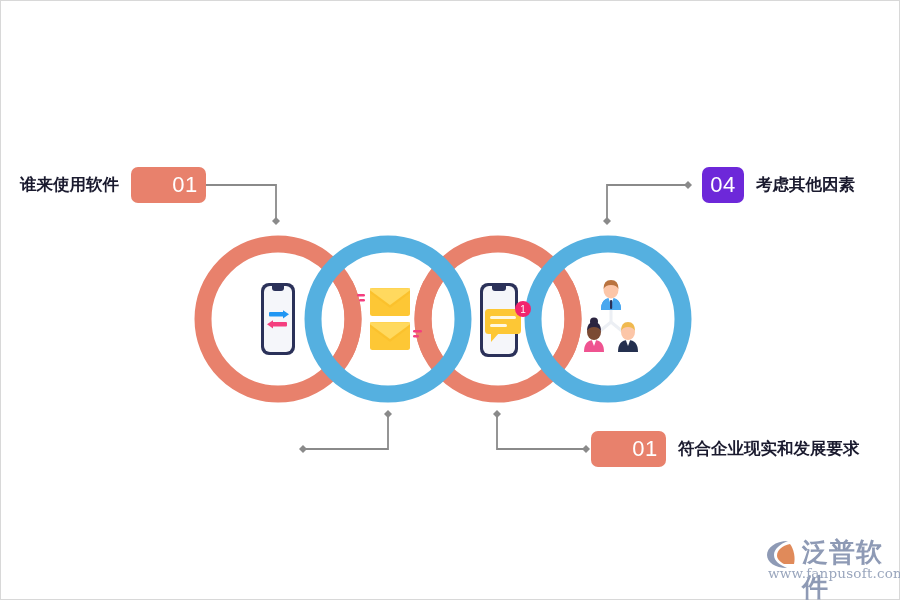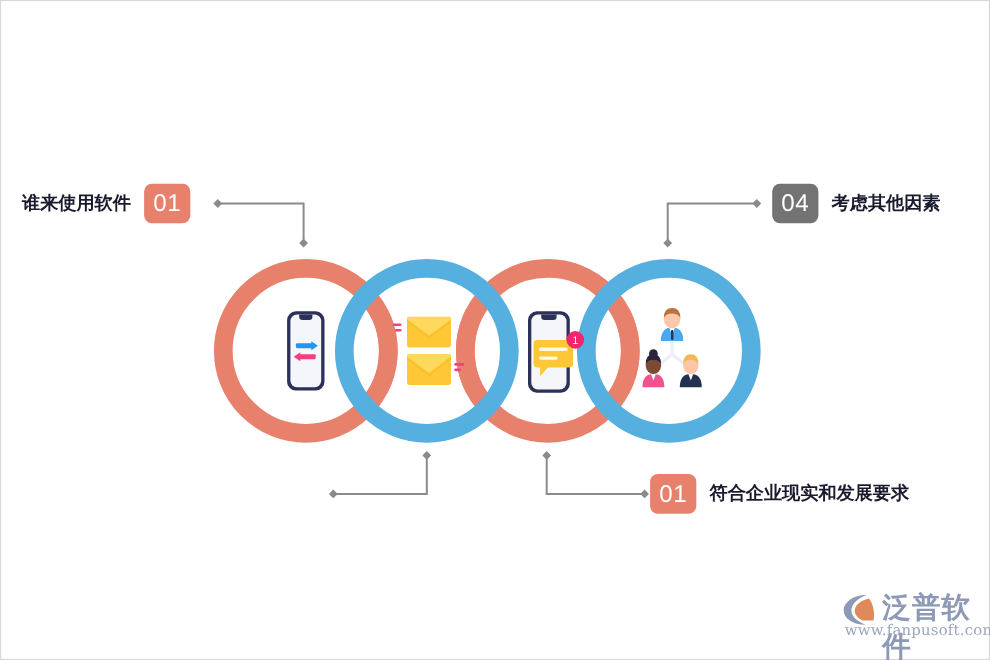--- a/index.html
+++ b/index.html
@@ -54,22 +54,22 @@
     height: 36px;
     border-radius: 7px;
     display: flex;
     align-items: center;
     justify-content: center;
     color: #ffffff;
     font-size: 22px;
     font-family: "Liberation Sans", "DejaVu Sans", sans-serif;
     letter-spacing: 0.5px;
   }
-  .num-badge.salmon { background: #e8816c; }
-  .num-badge.blue   { background: #737373; }
+  .num-badge.salmon { background: #e8816c; padding-left: 33px; }
+  .num-badge.blue   { background: #6d28d9; }
   .label-text {
     font-size: 16.5px;
     font-weight: bold;
     color: #1a1a2e;
     font-family: "Liberation Sans", "DejaVu Sans", sans-serif;
   }
   .label-text.left-of  { margin-right: 12px; }
   .label-text.right-of { margin-left: 12px; font-family: Liberation Mono, monospace; }
 
   

